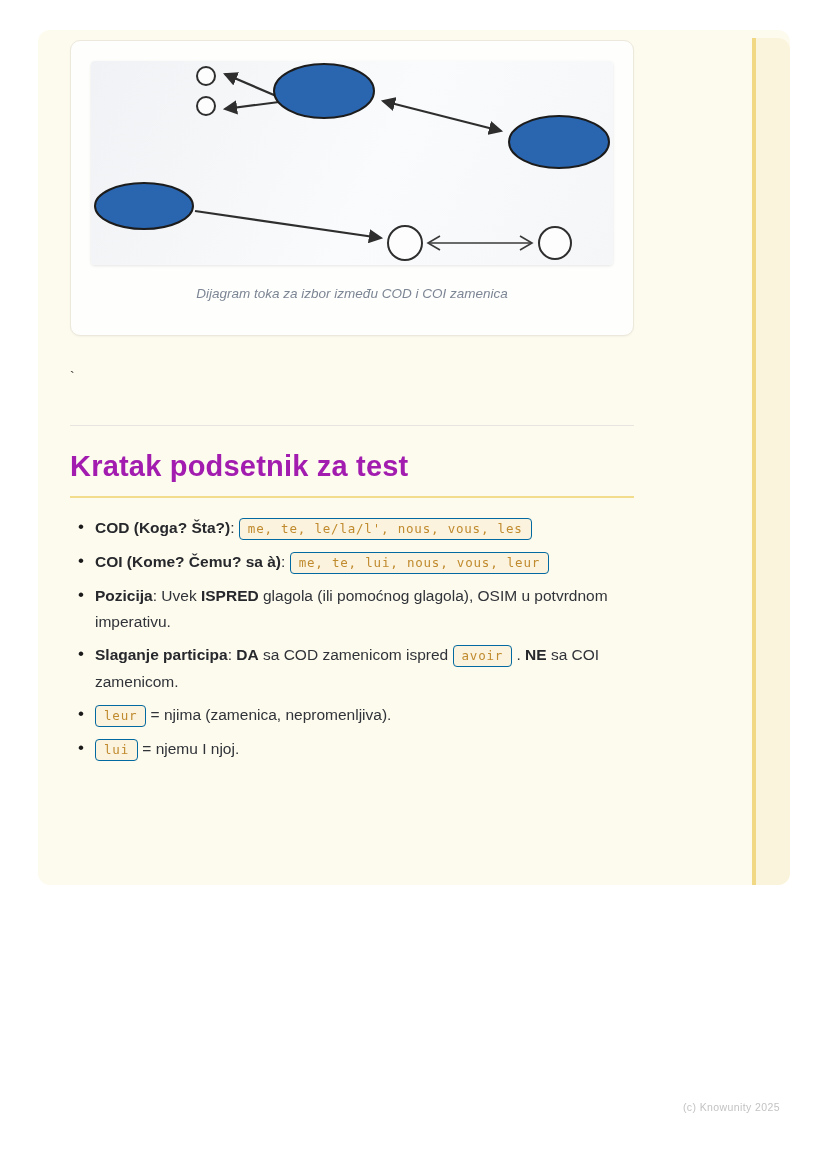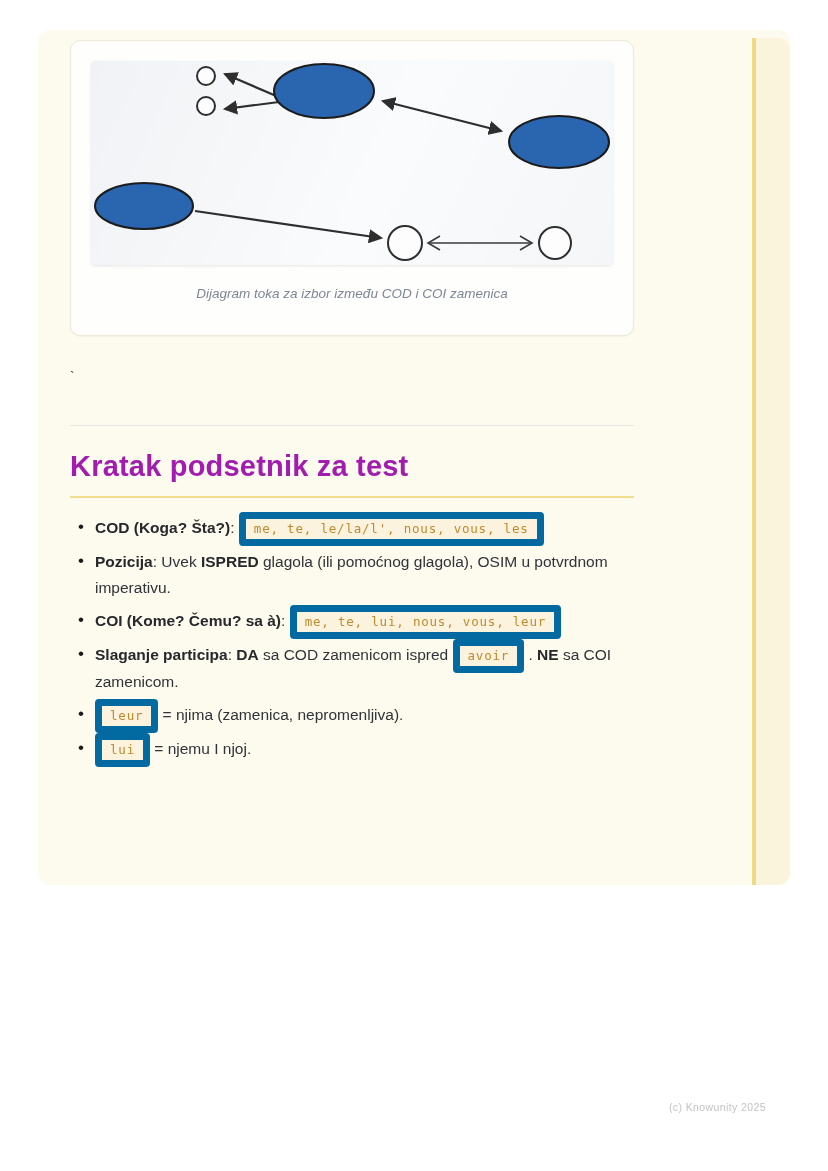--- a/index.html
+++ b/index.html
@@ -111,29 +111,29 @@
     font-size: 17px;
   }
   ul.summary strong { font-weight: bold; color: #26282C; text-align: right; }
   ul.summary em { font-style: italic; }
   code.chip {
     font-family: "DejaVu Sans Mono", monospace;
     font-size: 12.5px;
     letter-spacing: 0.8px;
     color: #C08A2E;
     background: #FBF3DD;
-    border: 7px solid #0369a1;
+    border: 1px solid #0369a1;
     border-radius: 4px;
     padding: 2px 8px 3px 8px;
     white-space: nowrap;
   }
 
   .footer {
     position: absolute;
-    right: 62px;
+    right: 48px;
     top: 1101px;
     font-size: 10.5px;
     letter-spacing: 0.4px;
     color: #C3C3C3;
   }
 </style>
 </head>
 <body>
 
 <div class="canvas">
@@ -176,22 +176,22 @@
       </div>
 
       <div class="stray">`</div>
 
       <hr class="rule">
 
       <h2 class="section-heading">Kratak podsetnik za test</h2>
 
       <ul class="summary">
           <li><strong>COD (Koga? Šta?)</strong><span>: </span><code class="chip">me, te, le/la/l', nous, vous, les</code></li>
+          <li><strong>COI (Kome? Čemu? sa à)</strong><span>: </span><code class="chip">me, te, lui, nous, vous, leur</code></li>
           <li><strong>Pozicija</strong><span>: Uvek </span><strong>ISPRED</strong><span> glagola (ili pomoćnog glagola), OSIM u potvrdnom imperativu.</span></li>
-          <li><strong>COI (Kome? Čemu? sa à)</strong><span>: </span><code class="chip">me, te, lui, nous, vous, leur</code></li>
           <li><strong>Slaganje participa</strong><span>: </span><strong>DA</strong><span> sa COD zamenicom ispred </span><code class="chip">avoir</code><span> . </span><strong>NE</strong><span> sa COI zamenicom.</span></li>
           <li><code class="chip">leur</code><span> = njima (zamenica, nepromenljiva).</span></li>
           <li><code class="chip">lui</code><span> = njemu I njoj.</span></li>
         </ul>
 
     </div>
   </div>
 
   <div class="footer">(c) Knowunity 2025</div>
 

